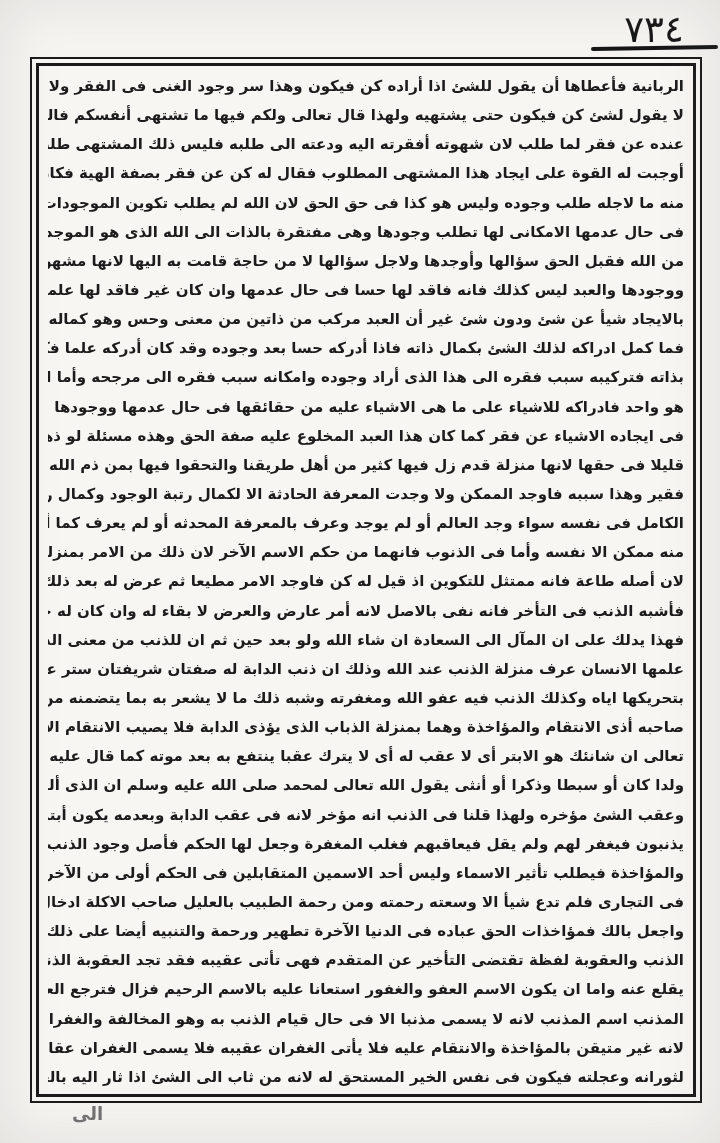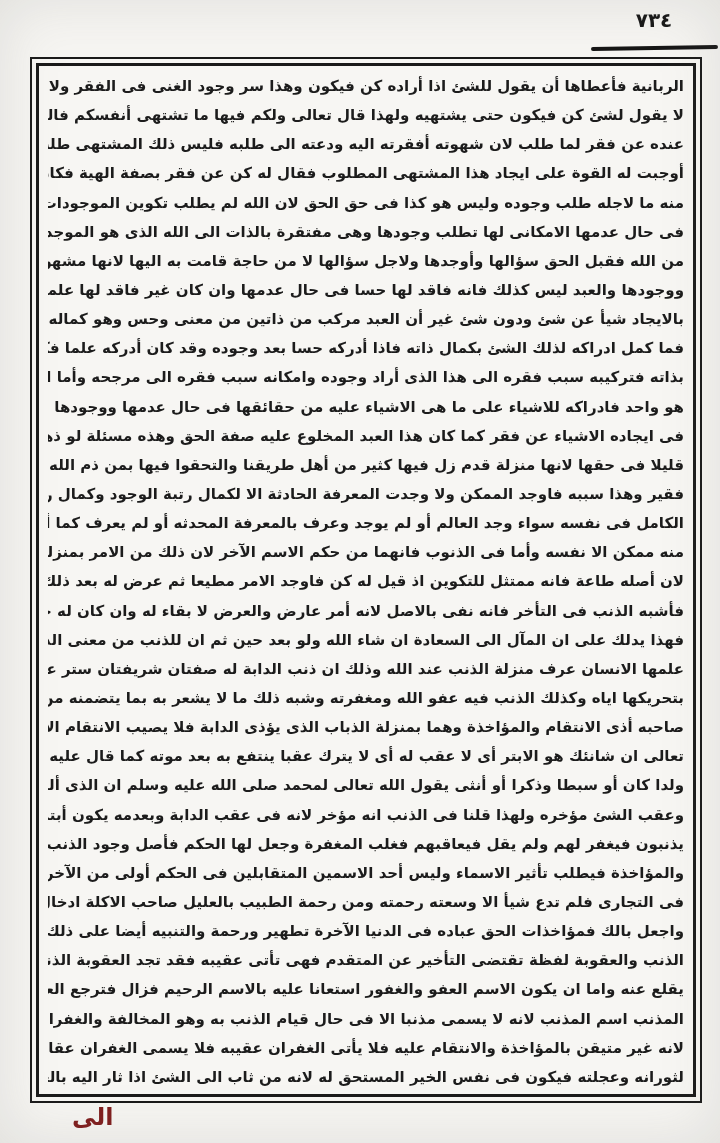--- a/index.html
+++ b/index.html
@@ -23,22 +23,22 @@
     pointer-events: none;
     box-shadow: inset 0 0 60px rgba(120,120,115,0.18);
   }
 
   .page-number {
     position: absolute;
     top: 8px;
     left: 590px;
     width: 128px;
     text-align: center;
-    font-size: 20px;
-    font-weight: 700;
+    font-size: 37px;
+    font-weight: 400;
     letter-spacing: 2px;
     color: #161616;
   }
   .page-number-rule {
     position: absolute;
     top: 46px;
     left: 591px;
     width: 127px;
     height: 4px;
     background: #161616;
@@ -79,23 +79,23 @@
     text-align: justify;
     text-align-last: justify;
     text-justify: inter-word;
     color: #1c1c1c;
   }
 
   .catchword {
     position: absolute;
     top: 1103px;
     left: 72px;
-    font-size: 24px;
+    font-size: 18px;
     font-weight: 700;
-    color: #7f1d1d;
+    color: #737373;
   }
 </style>
 </head>
 <body>
 
 <div class="page-number">٧٣٤</div>
 <div class="page-number-rule"></div>
 
 <div class="frame">
   <div class="frame-inner">

